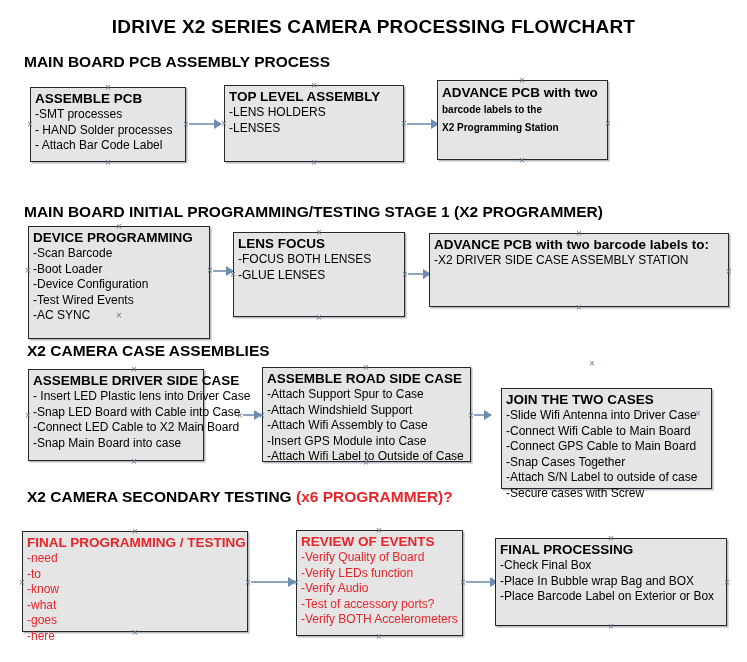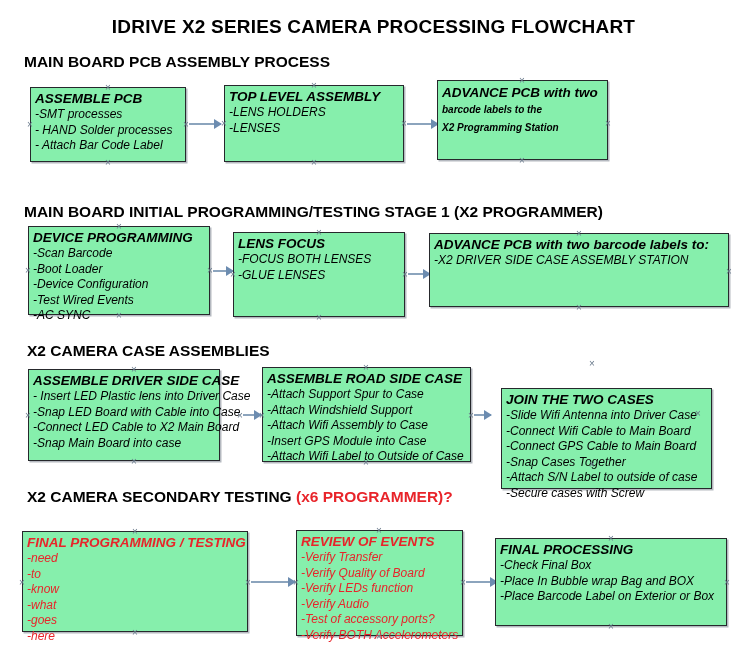--- a/index.html
+++ b/index.html
@@ -36,25 +36,24 @@
     font-size: 15.5px;
     font-weight: bold;
     white-space: nowrap;
     color: #000000;
   }
   .section-heading .accent {
     color: #e8242a;
   }
   .fbox {
     position: absolute;
-    background: #86efac;
+    background: #e5e5e5;
     border: 1px solid #26282c;
     box-sizing: border-box;
     box-shadow: 1.5px 1.5px 0 rgba(120,128,140,0.55);
-    font-style: italic;
   }
   .fbox .head {
     font-weight: bold;
     font-size: 13.5px;
     line-height: 16px;
     white-space: nowrap;
   }
   .fbox .line {
     font-size: 12px;
     line-height: 15.5px;
@@ -156,21 +155,21 @@
     </div>
   </div>
   <span class="handle" style="left:522px; top:80px;"></span>
   <span class="handle" style="left:522px; top:160px;"></span>
   <span class="handle" style="left:608px; top:123px;"></span>
 
   <div class="section-heading" style="left:24px; top:203px;">
     <span>MAIN BOARD INITIAL PROGRAMMING/TESTING STAGE 1 (X2 PROGRAMMER)</span>
   </div>
 
-  <div class="fbox" style="left:28px; top:226px; width:182px; height:89px;">
+  <div class="fbox" style="left:28px; top:226px; width:182px; height:113px;">
     <div class="inner">
       <div class="head">DEVICE PROGRAMMING</div>
       <div class="line">-Scan Barcode</div>
       <div class="line">-Boot Loader</div>
       <div class="line">-Device Configuration</div>
       <div class="line">-Test Wired Events</div>
       <div class="line">-AC SYNC</div>
     </div>
   </div>
   <span class="handle" style="left:119px; top:226px;"></span>
@@ -201,21 +200,21 @@
     </div>
   </div>
   <span class="handle" style="left:579px; top:233px;"></span>
   <span class="handle" style="left:579px; top:307px;"></span>
   <span class="handle" style="left:729px; top:271px;"></span>
 
   <div class="section-heading" style="left:27px; top:342px;">
     <span>X2 CAMERA CASE ASSEMBLIES</span>
   </div>
 
-  <div class="fbox" style="left:28px; top:369px; width:192px; height:92px;">
+  <div class="fbox" style="left:28px; top:369px; width:176px; height:92px;">
     <div class="inner">
       <div class="head">ASSEMBLE DRIVER SIDE CASE</div>
       <div class="line">- Insert LED Plastic lens into Driver Case</div>
       <div class="line">-Snap LED Board with Cable into Case</div>
       <div class="line">-Connect LED Cable to X2 Main Board</div>
       <div class="line">-Snap Main Board into case</div>
     </div>
   </div>
   <span class="handle" style="left:134px; top:369px;"></span>
   <span class="handle" style="left:134px; top:461px;"></span>
@@ -274,21 +273,20 @@
   <span class="handle" style="left:135px; top:531px;"></span>
   <span class="handle" style="left:135px; top:632px;"></span>
   <span class="handle" style="left:22px; top:582px;"></span>
   <span class="handle" style="left:248px; top:582px;"></span>
 
   <div class="arrow" style="left:251px; top:581px; width:44px;"></div>
 
   <div class="fbox red" style="left:296px; top:530px; width:167px; height:106px;">
     <div class="inner">
       <div class="head">REVIEW OF EVENTS</div>
-      <div class="line">-Verify Transfer</div>
       <div class="line">-Verify Quality of Board</div>
       <div class="line">-Verify LEDs function</div>
       <div class="line">-Verify Audio</div>
       <div class="line">-Test of accessory ports?</div>
       <div class="line">-Verify BOTH Accelerometers</div>
     </div>
   </div>
   <span class="handle" style="left:379px; top:530px;"></span>
   <span class="handle" style="left:379px; top:636px;"></span>
   <span class="handle" style="left:296px; top:582px;"></span>

